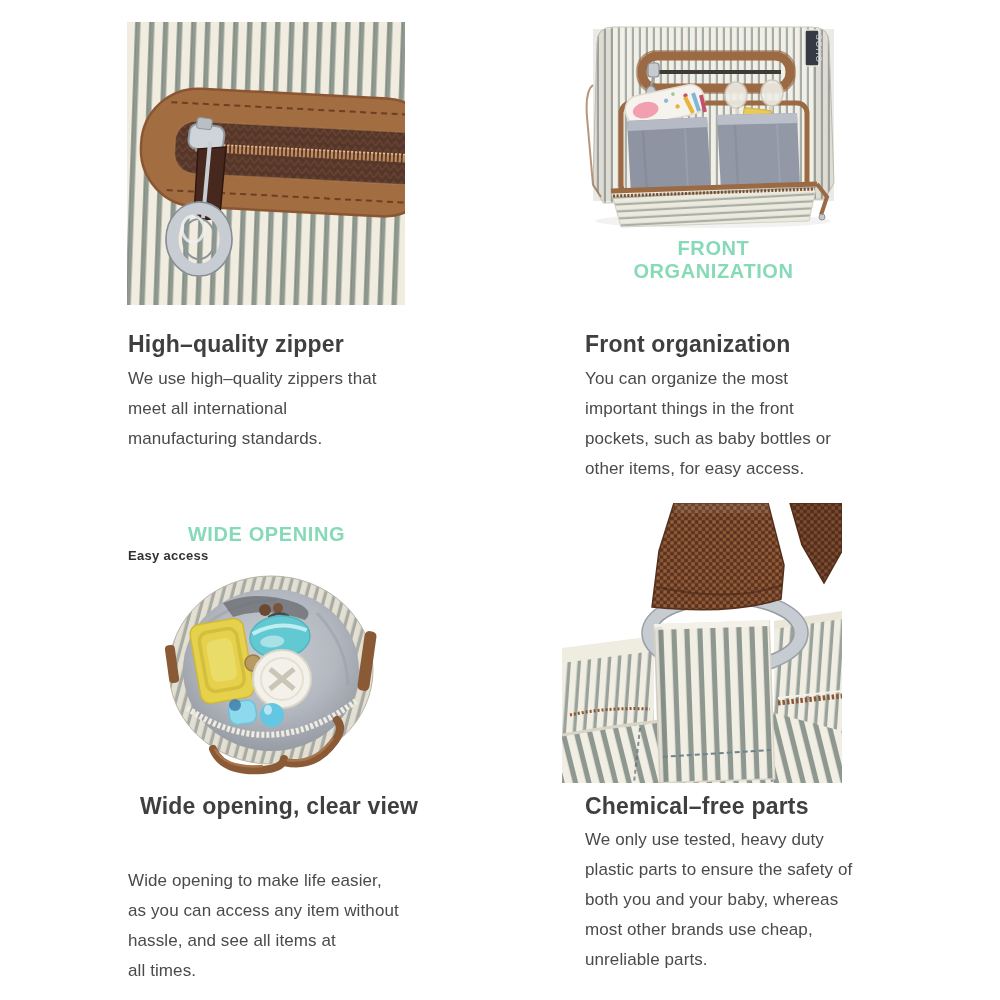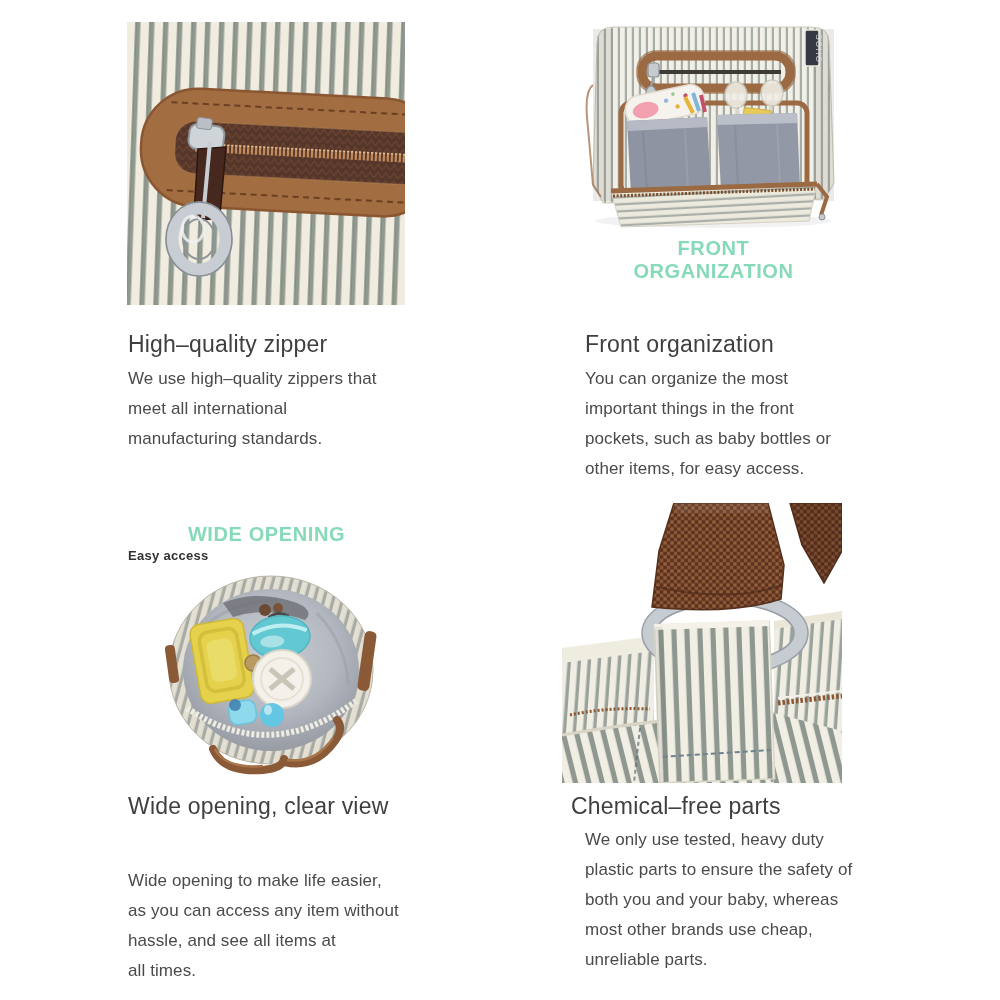--- a/index.html
+++ b/index.html
@@ -1,19 +1,19 @@
 <!DOCTYPE html>
 <html><head>
 <meta charset="utf-8">
 <style>
   html,body{margin:0;padding:0;background:#ffffff;}
   .canvas{position:relative;width:1000px;height:1000px;background:#ffffff;overflow:hidden;
           font-family:"Liberation Sans", sans-serif;}
   .abs{position:absolute;}
-  .feat-title{font-size:23px;color:#3f3f3f;letter-spacing:0.2px;font-weight:400;margin:0;}
+  .feat-title{font-size:23px;color:#3f3f3f;letter-spacing:0.2px;font-weight:700;margin:0;}
   .feat-body{font-size:17px;color:#4a4a4a;line-height:30px;white-space:pre-line;letter-spacing:0.1px;}
   .overlay-title{color:#86dab8;font-weight:bold;font-size:20px;line-height:23px;text-align:center;
                  white-space:pre-line;letter-spacing:0.6px;}
   .overlay-sub{color:#323232;font-weight:bold;font-size:13px;text-align:left;letter-spacing:0.3px;}
   svg{display:block;}
 </style>
 </head>
 <body>
 
 <div class="canvas">
@@ -252,26 +252,26 @@
   <div class="abs overlay-title" style="left:585px;top:237px;width:257px;">FRONT
 ORGANIZATION</div>
   <h2 class="abs feat-title" style="left:585px;top:331px;">Front organization</h2>
   <div class="abs feat-body" style="left:585px;top:364px;">You can organize the most
 important things in the front
 pockets, such as baby bottles or
 other items, for easy access.</div>
 
   <div class="abs overlay-title" style="left:128px;top:523px;width:277px;">WIDE OPENING</div>
   <div class="abs overlay-sub" style="left:128px;top:548px;width:277px;">Easy access</div>
-  <h2 class="abs feat-title" style="left:128px;top:793px;">Wide opening, clear view</h2>
+  <h2 class="abs feat-title" style="left:140px;top:793px;">Wide opening, clear view</h2>
   <div class="abs feat-body" style="left:128px;top:866px;">Wide opening to make life easier,
 as you can access any item without
 hassle, and see all items at
 all times.</div>
 
-  <h2 class="abs feat-title" style="left:571px;top:793px;">Chemical–free parts</h2>
+  <h2 class="abs feat-title" style="left:585px;top:793px;">Chemical–free parts</h2>
   <div class="abs feat-body" style="left:585px;top:825px;">We only use tested, heavy duty
 plastic parts to ensure the safety of
 both you and your baby, whereas
 most other brands use cheap,
 unreliable parts.</div>
 
 </div>
 
 </body></html>

